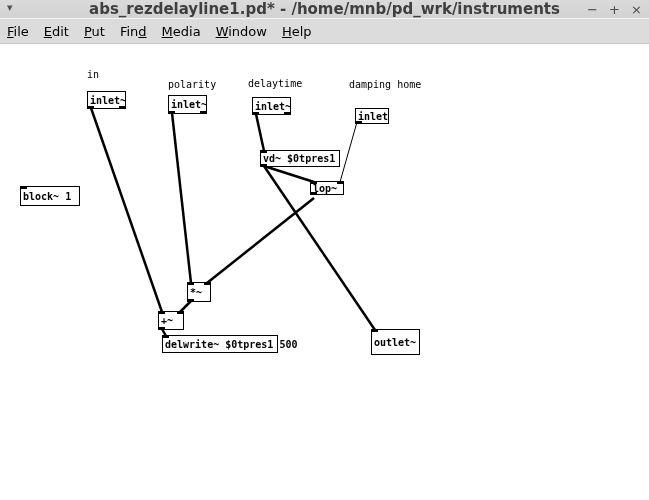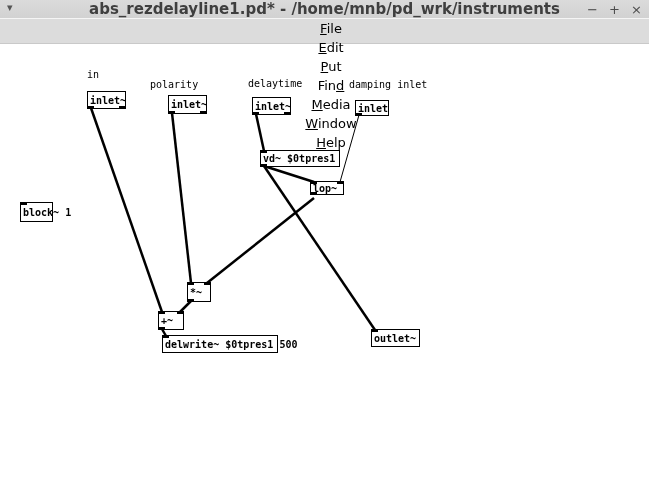--- a/index.html
+++ b/index.html
@@ -35,22 +35,21 @@
     width:13px; text-align:center;
     font-size:13px; color:#4c4c4c; line-height:19px; cursor:default;
   }
 
   
   .menubar {
     position:absolute; top:19px; left:0; width:649px; height:25px;
     background:#dcdcdc;
     border-bottom:1px solid #c9c9c9;
     display:flex; align-items:center;
-    padding-left:16px;
-    flex-direction:column;
+    padding-left:1px;
   }
   .menu-item {
     font-size:13px; color:#000;
     padding:2px 6px; margin-right:3px;
     cursor:default; white-space:nowrap;
   }
   .menu-item u { text-decoration:underline; }
 
   
   .canvas {
@@ -109,63 +108,63 @@
       <div class="pd-box" style="left: 168px; top: 95px; width: 39px; height: 19px;">
         <span>inlet~</span>
         <span class="nub out-left"></span>
         <span class="nub out-right"></span>
       </div>
       <div class="pd-box" style="left: 252px; top: 97px; width: 39px; height: 18px;">
         <span>inlet~</span>
         <span class="nub out-left"></span>
         <span class="nub out-right"></span>
       </div>
-      <div class="pd-box" style="left: 355px; top: 100px; width: 34px; height: 16px;">
+      <div class="pd-box" style="left: 355px; top: 108px; width: 34px; height: 16px;">
         <span>inlet</span>
         <span class="nub out-left"></span>
       </div>
       <div class="pd-box" style="left: 260px; top: 150px; width: 80px; height: 17px; text-align: center;">
         <span>vd~ $0tpres1</span>
         <span class="nub in-left"></span>
         <span class="nub out-left"></span>
       </div>
       <div class="pd-box" style="left: 310px; top: 181px; width: 34px; height: 14px;">
         <span>lop~</span>
         <span class="nub in-left"></span>
         <span class="nub in-right"></span>
         <span class="nub out-left"></span>
       </div>
-      <div class="pd-box" style="left: 20px; top: 202px; width: 33px; height: 20px;">
+      <div class="pd-box" style="left: 20px; top: 186px; width: 60px; height: 20px;">
         <span>block~ 1</span>
         <span class="nub in-left"></span>
       </div>
       <div class="pd-box" style="left: 187px; top: 282px; width: 24px; height: 20px;">
         <span>*~</span>
         <span class="nub in-left"></span>
         <span class="nub in-right"></span>
         <span class="nub out-left"></span>
       </div>
       <div class="pd-box" style="left: 158px; top: 311px; width: 26px; height: 19px;">
         <span>+~</span>
         <span class="nub in-left"></span>
         <span class="nub in-right"></span>
         <span class="nub out-left"></span>
       </div>
       <div class="pd-box" style="left: 162px; top: 335px; width: 116px; height: 18px;">
         <span>delwrite~ $0tpres1 500</span>
         <span class="nub in-left"></span>
       </div>
-      <div class="pd-box" style="left: 371px; top: 329px; width: 49px; height: 18px;">
+      <div class="pd-box" style="left: 371px; top: 329px; width: 49px; height: 26px;">
         <span>outlet~</span>
         <span class="nub in-left"></span>
       </div>
       <div class="pd-comment" style="left: 87px; top: 69px;">in</div>
-      <div class="pd-comment" style="left: 150px; top: 79px;">polarity</div>
+      <div class="pd-comment" style="left: 168px; top: 79px;">polarity</div>
       <div class="pd-comment" style="left: 248px; top: 78px;">delaytime</div>
-      <div class="pd-comment" style="left: 349px; top: 79px;">damping inlet</div>
+      <div class="pd-comment" style="left: 349px; top: 79px;">damping home</div>
     </div>
 </div>
 
 <div class="titlebar">
   <span class="win-menu-btn">▾</span>
   <span class="win-title">abs_rezdelayline1.pd* - /home/mnb/pd_wrk/instruments</span>
   <span class="win-controls">
     <span>−</span>
     <span>+</span>
     <span>×</span>

